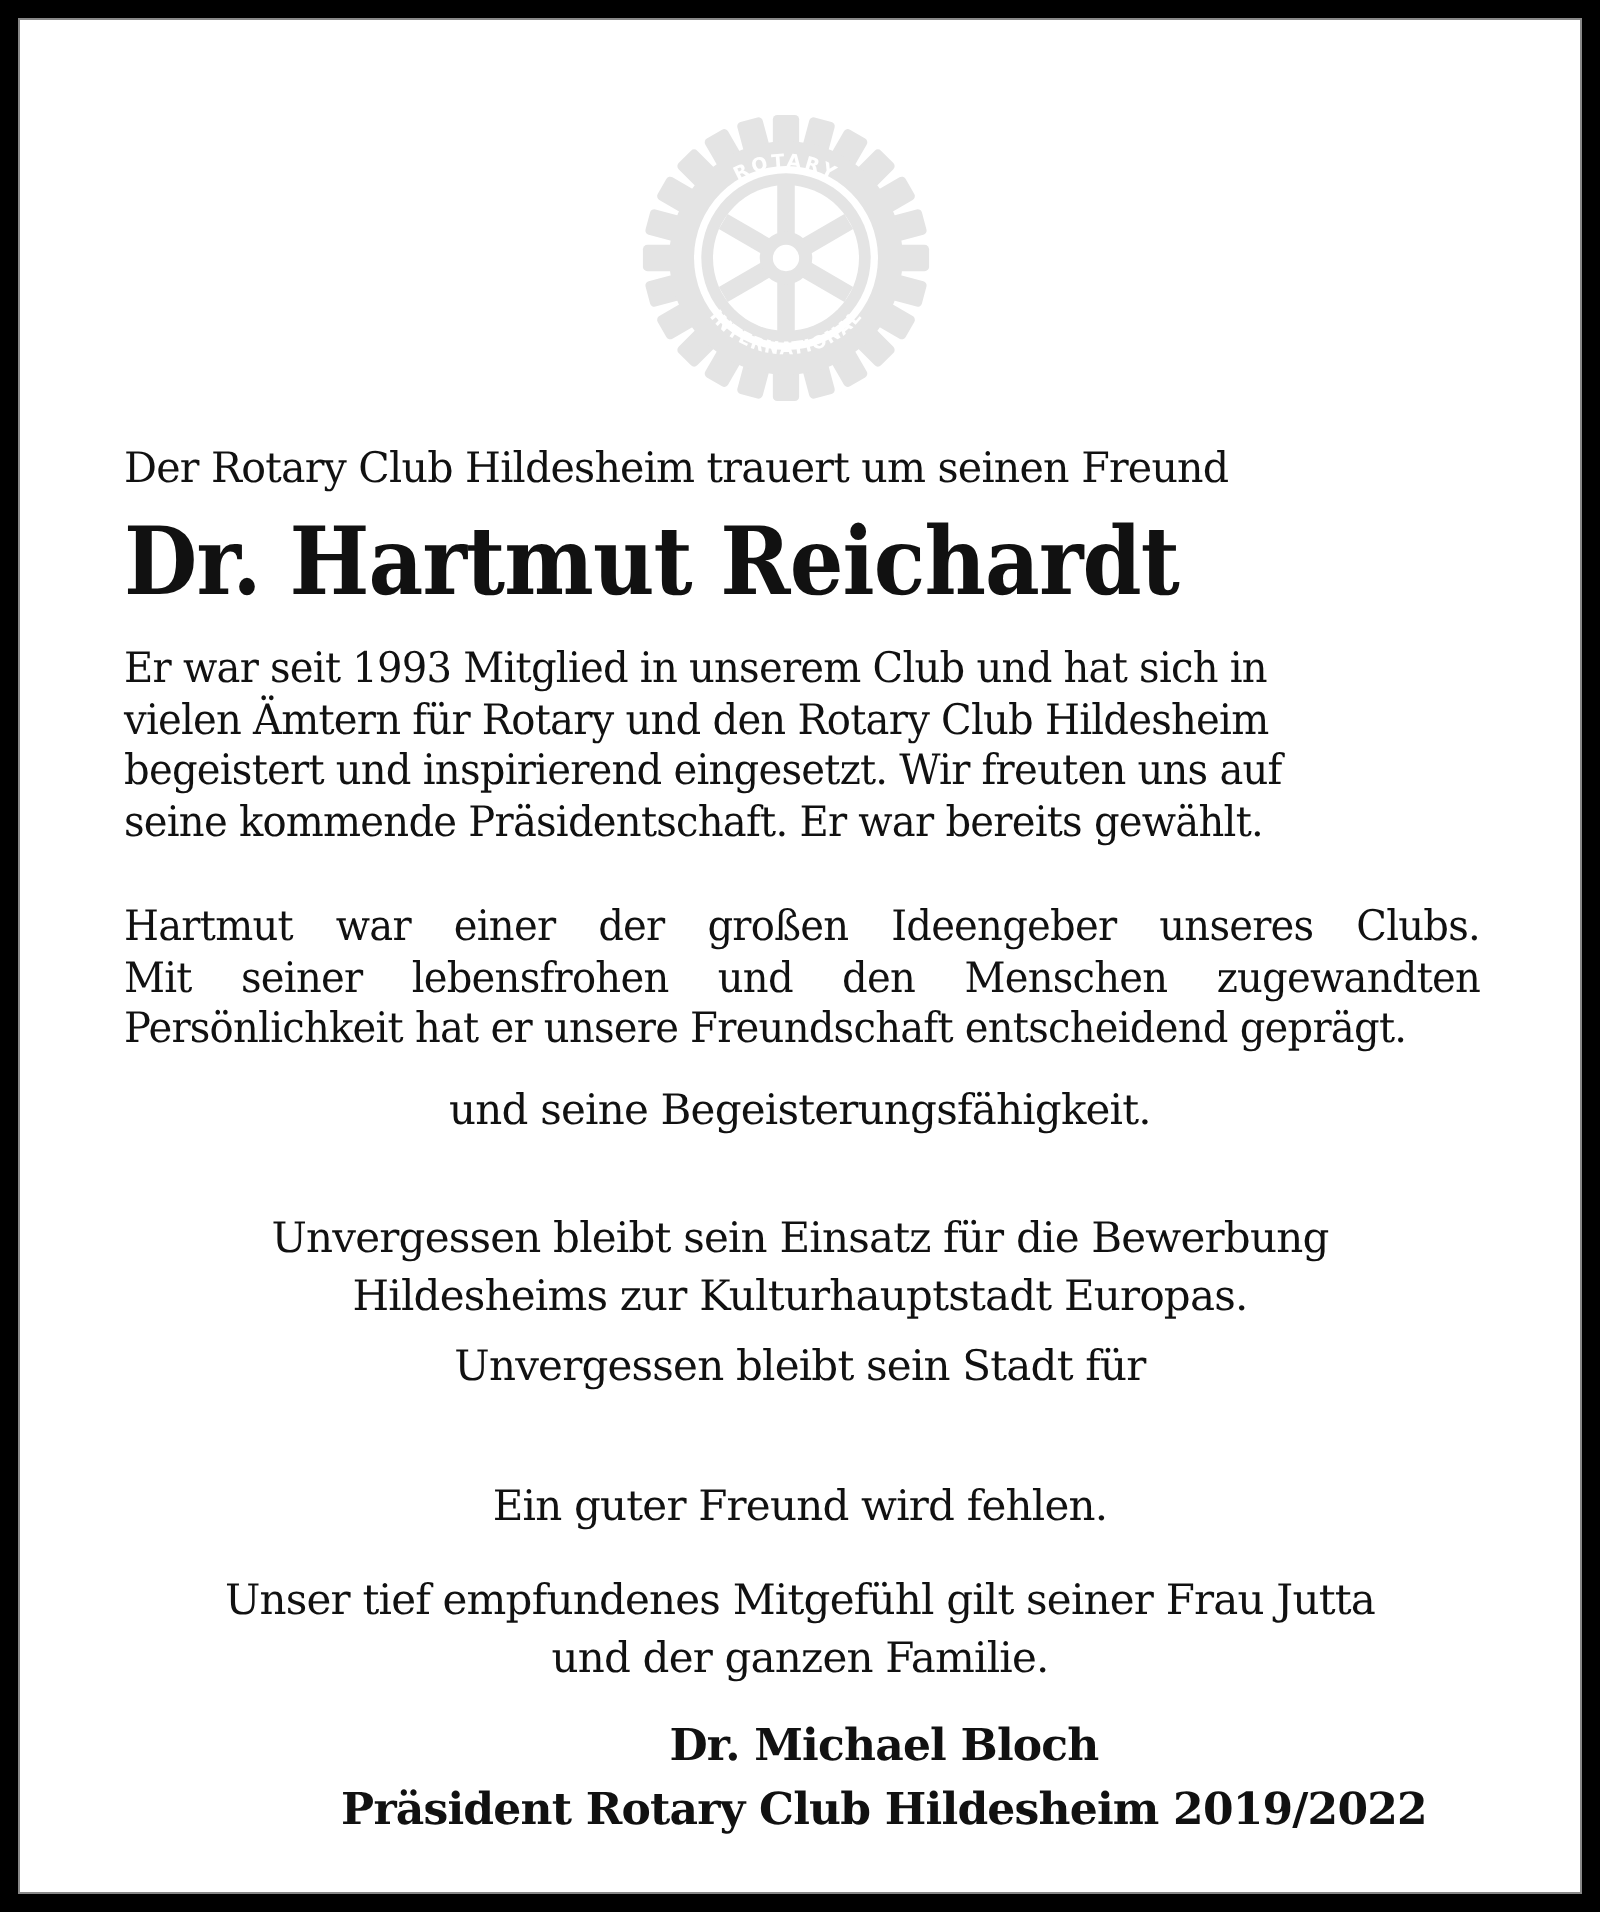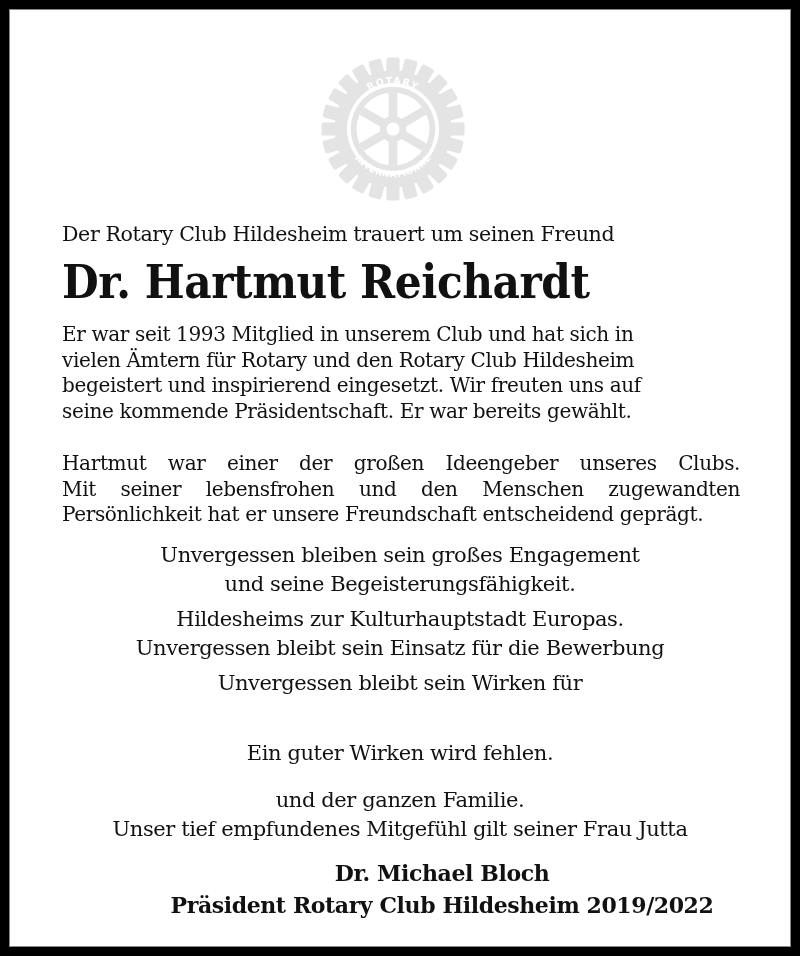--- a/index.html
+++ b/index.html
@@ -96,34 +96,33 @@
   <span>seine kommende Präsidentschaft. Er war bereits gewählt.</span>
 </div>
 
 <div class="t para p2">
   <span class="j">Hartmut war einer der großen Ideengeber unseres Clubs.</span>
   <span class="j">Mit seiner lebensfrohen und den Menschen zugewandten</span>
   <span>Persönlichkeit hat er unsere Freundschaft entscheidend geprägt.</span>
 </div>
 
 <div class="t center c1">
-  <span>Unvergessen bleiben sein großes Engagement</span>
   <span>und seine Begeisterungsfähigkeit.</span>
 </div>
 <div class="t center c2">
+  <span>Unvergessen bleibt sein Einsatz für die Bewerbung</span>
   <span>Hildesheims zur Kulturhauptstadt Europas.</span>
-  <span>Unvergessen bleibt sein Einsatz für die Bewerbung</span>
 </div>
 <div class="t center c3">
-  <span>Unvergessen bleibt sein Wirken für</span>
+  <span>Unvergessen bleibt sein Stadt für</span>
 </div>
 <div class="t center c4">
-  <span>Ein guter Wirken wird fehlen.</span>
+  <span>Ein guter Freund wird fehlen.</span>
 </div>
 <div class="t center c5">
+  <span>Unser tief empfundenes Mitgefühl gilt seiner Frau Jutta</span>
   <span>und der ganzen Familie.</span>
-  <span>Unser tief empfundenes Mitgefühl gilt seiner Frau Jutta</span>
 </div>
 
 <div class="t center sig">
   <span>Dr. Michael Bloch</span>
   <span>Präsident Rotary Club Hildesheim 2019/2022</span>
 </div>
 
 </body></html>

